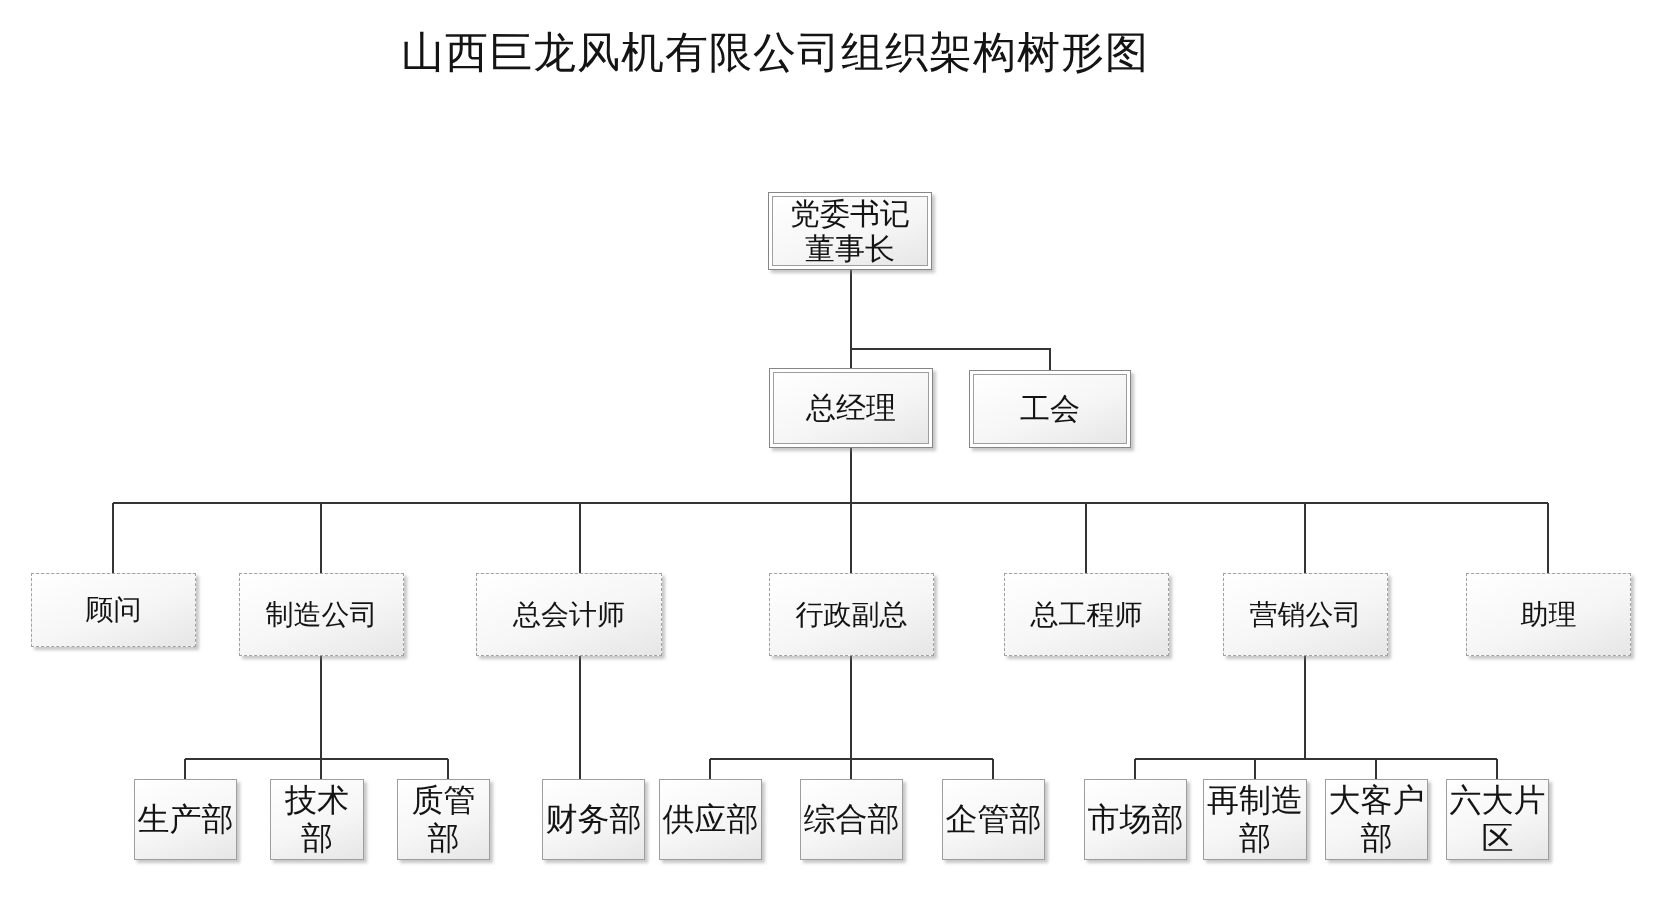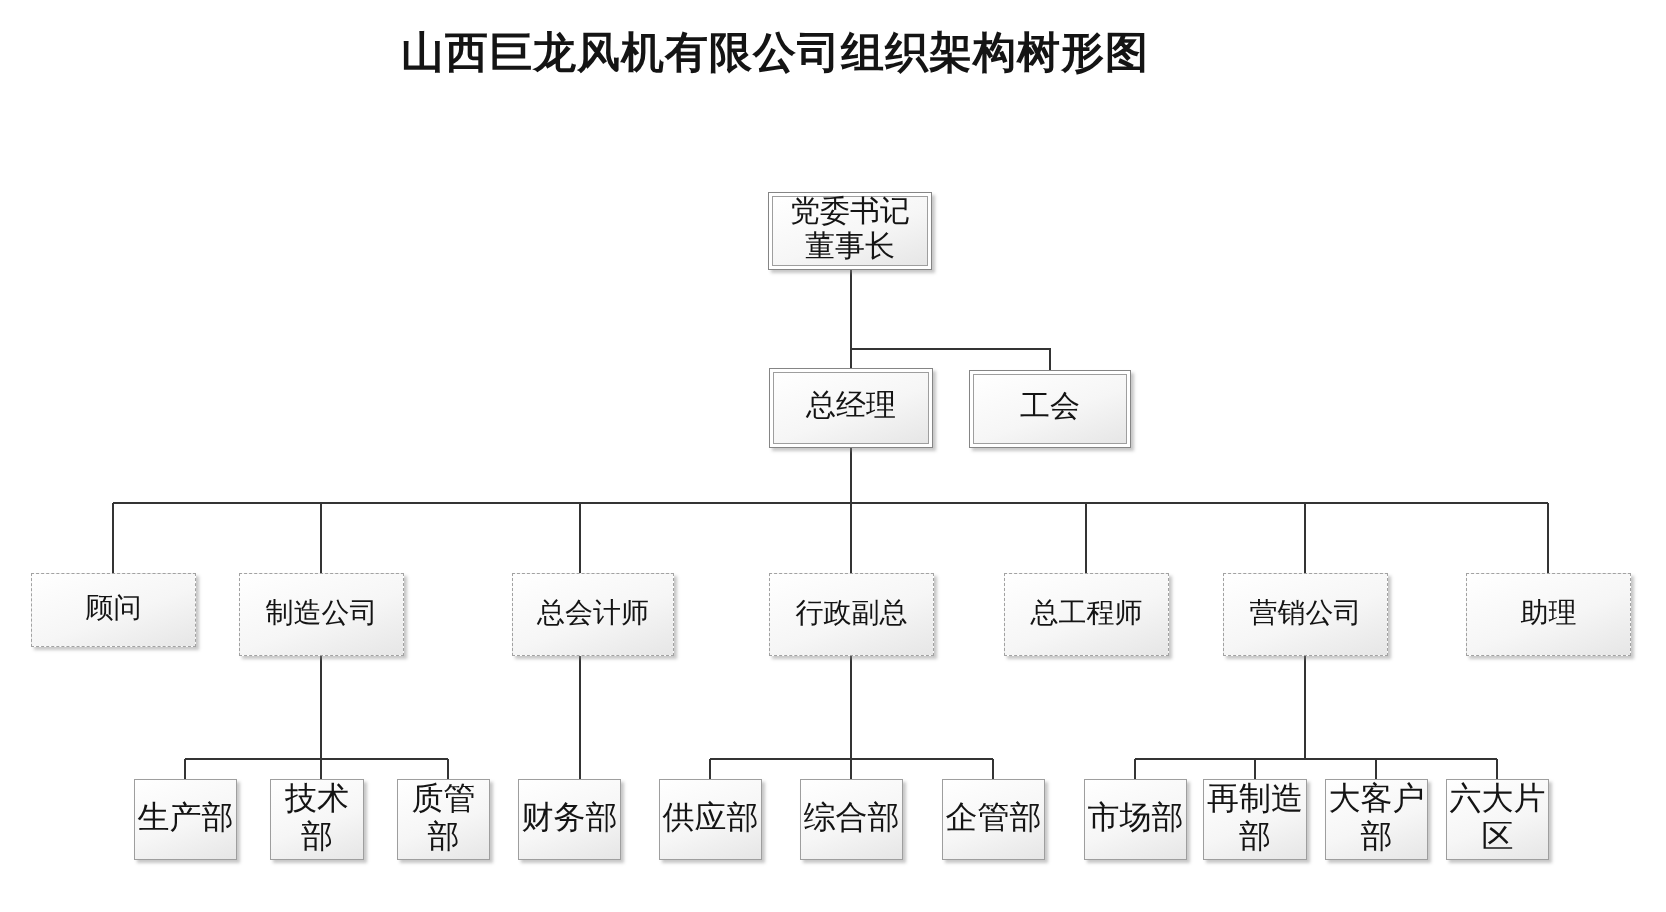--- a/index.html
+++ b/index.html
@@ -12,31 +12,31 @@
     --text-color:#141414;
   }
   html,body{margin:0;padding:0;}
   body{
     width:1666px;height:912px;position:relative;background:#ffffff;overflow:hidden;
     font-family:"Liberation Serif","DejaVu Serif",serif;color:var(--text-color);
   }
   .canvas{position:absolute;inset:0;width:1666px;height:912px;}
   .chart-title{
     position:absolute;left:0;top:24px;width:1550px;text-align:center;
-    font-size:43px;font-weight:bold;letter-spacing:1px;white-space:nowrap;
+    font-size:43px;font-weight:normal;letter-spacing:1px;white-space:nowrap;
   }
   svg.connectors{position:absolute;left:0;top:0;z-index:0;}
   svg.connectors path{fill:none;stroke:var(--line-color);stroke-width:2;}
   .node{
     position:absolute;z-index:1;box-sizing:border-box;
     display:flex;align-items:center;justify-content:center;text-align:center;
     box-shadow:3px 3px 3px rgba(130,130,130,0.45);
     background:#ffffff;
   }
-  .node .label{white-space:pre-line;line-height:1.18;font-family:Liberation Mono, monospace;}
+  .node .label{white-space:pre-line;line-height:1.18;}
   
   .node.double{border:1px solid var(--border-solid);padding:3px;}
   .node.double .inner-frame{
     border:1px solid var(--border-inner);
     width:100%;height:100%;box-sizing:border-box;
     display:flex;align-items:center;justify-content:center;
     background:linear-gradient(160deg,var(--fill-top) 0%,#f6f6f6 55%,var(--fill-bottom) 100%);
   }
   .node.double .label{font-size:30px;}
   
@@ -91,21 +91,21 @@
   </div>
 
   <div class="node dashed" style="left:31px;top:573px;width:165px;height:74px">
     <div class="label">顾问</div>
   </div>
 
   <div class="node dashed" style="left:239px;top:573px;width:165px;height:83px">
     <div class="label">制造公司</div>
   </div>
 
-  <div class="node dashed" style="left:512px;top:573px;width:162px;height:83px">
+  <div class="node dashed" style="left:476px;top:573px;width:186px;height:83px">
     <div class="label">总会计师</div>
   </div>
 
   <div class="node dashed" style="left:769px;top:573px;width:165px;height:83px">
     <div class="label">行政副总</div>
   </div>
 
   <div class="node dashed" style="left:1004px;top:573px;width:165px;height:83px">
     <div class="label">总工程师</div>
   </div>
@@ -123,21 +123,21 @@
   </div>
 
   <div class="node plain" style="left:270px;top:779px;width:94px;height:81px">
     <div class="label">技术部</div>
   </div>
 
   <div class="node plain" style="left:397px;top:779px;width:93px;height:81px">
     <div class="label">质管部</div>
   </div>
 
-  <div class="node plain" style="left:518px;top:779px;width:103px;height:81px">
+  <div class="node plain" style="left:542px;top:779px;width:103px;height:81px">
     <div class="label">财务部</div>
   </div>
 
   <div class="node plain" style="left:659px;top:779px;width:103px;height:81px">
     <div class="label">供应部</div>
   </div>
 
   <div class="node plain" style="left:800px;top:779px;width:103px;height:81px">
     <div class="label">综合部</div>
   </div>

